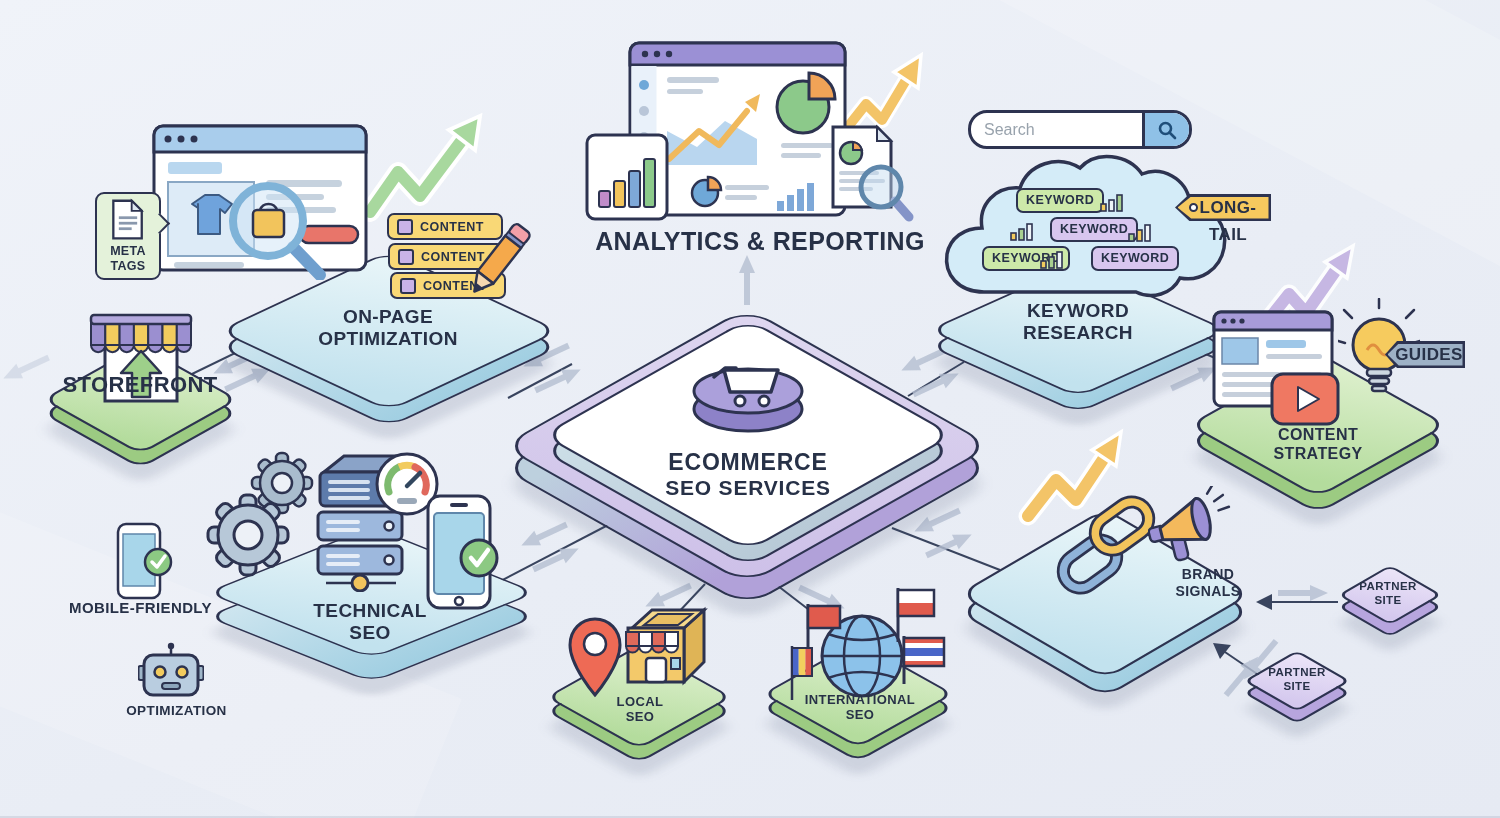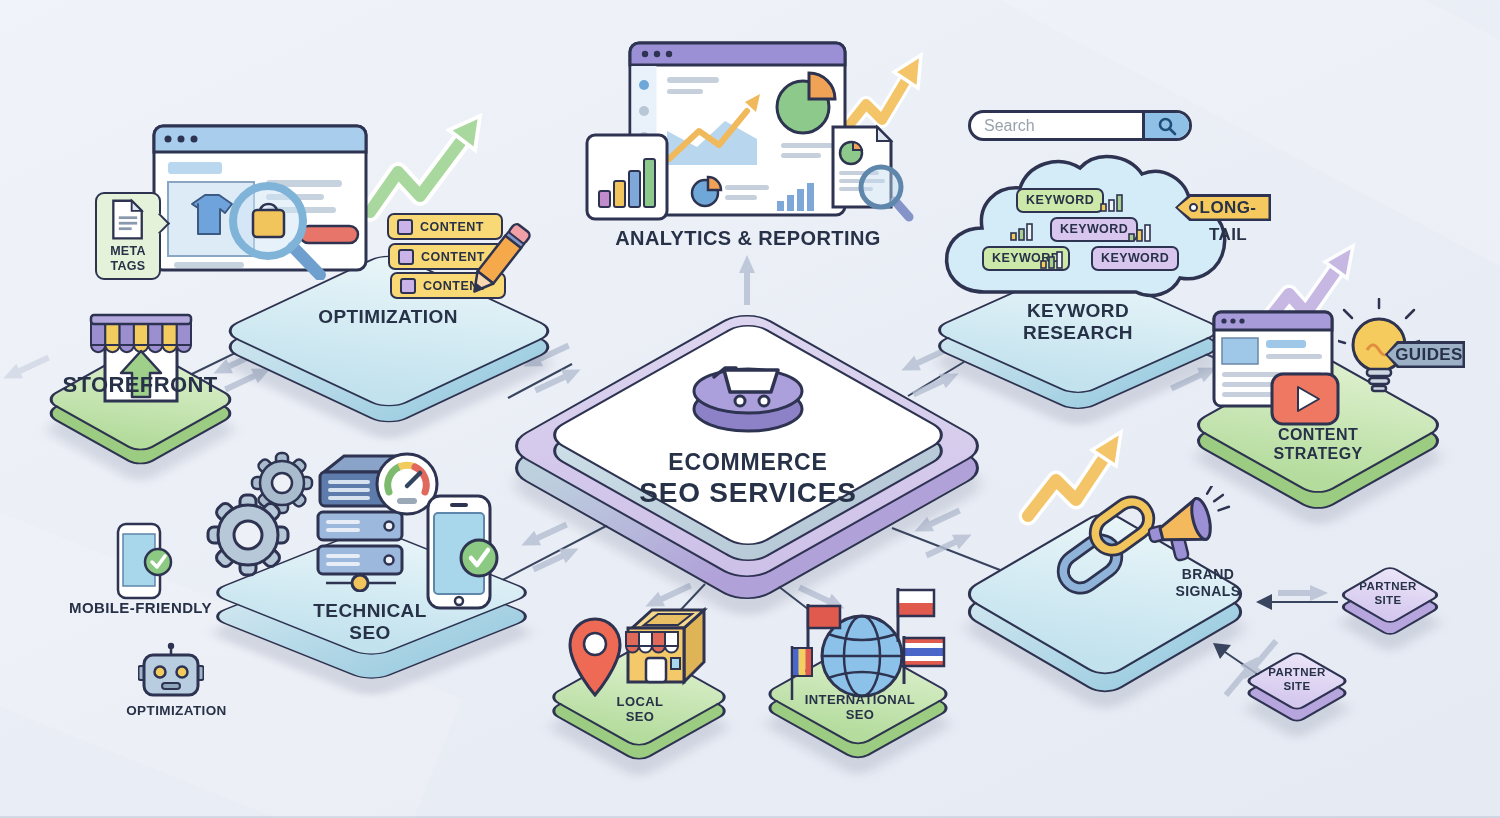--- a/index.html
+++ b/index.html
@@ -26,21 +26,21 @@
   .p-lav .side{background:#b7a5de;}
   .center-outer .face{background:linear-gradient(140deg,#ded6f0,#cdc0e8);}
   .center-outer .side{background:linear-gradient(90deg,#bdd0de 10%,#b1a1d9 85%);}
   .center-inner .face{background:#ffffff;}
   .center-inner .side{background:linear-gradient(90deg,#ccdee7,#b8cad7);}
   
   .lbl{position:absolute;text-align:center;font-weight:bold;line-height:1.18;
     letter-spacing:.4px;color:#273147;}
   .lbl span{display:block;}
   
-  .search{position:absolute;left:968px;top:110px;width:224px;height:31px;
+  .search{position:absolute;left:968px;top:110px;width:224px;height:39px;
     border:3px solid #2d3350;border-radius:19px;background:#fff;display:flex;
     overflow:hidden;box-sizing:border-box;}
   .search input{flex:1;border:0;outline:0;background:transparent;padding:0 13px;
     font:16px "Liberation Sans",sans-serif;color:#4a5560;min-width:0;}
   .search input::placeholder{color:#98a2ac;}
   .search .sbtn{width:44px;background:#8fc1e7;border-left:3px solid #2d3350;
     display:flex;align-items:center;justify-content:center;cursor:pointer;}
   
   .kchip{position:absolute;height:25px;padding:0 8px;border:2.5px solid #2d3350;
     border-radius:7px;font-weight:bold;font-size:12.5px;line-height:20px;
@@ -587,30 +587,31 @@
     <ellipse cx="64" cy="64" rx="54" ry="22" fill="#8d82c8" stroke="#2d3350" stroke-width="3"></ellipse>
     <ellipse cx="64" cy="46" rx="54" ry="22" fill="#aba0db" stroke="#2d3350" stroke-width="3"></ellipse>
     <path d="M30,32 L41,23 L52,23" fill="none" stroke="#2d3350" stroke-width="3.5" stroke-linecap="round" stroke-linejoin="round"></path>
     <polygon points="40,25 94,25 87,47 46,47" fill="#ffffff" stroke="#2d3350" stroke-width="3.5" stroke-linejoin="round"></polygon>
     <circle cx="56" cy="56" r="5" fill="#ffffff" stroke="#2d3350" stroke-width="3"></circle>
     <circle cx="80" cy="56" r="5" fill="#ffffff" stroke="#2d3350" stroke-width="3"></circle>
   </svg>
 
   <div class="lbl" style="left:600px;top:449px;width:296px;font-size:23px;letter-spacing:.8px">
     <span>ECOMMERCE</span>
-    <span style="font-size:28px">SEO SERVICES</span>
+    <span style="font-size:21px">SEO SERVICES</span>
   </div>
 
   <div class="lbl" style="left:248px;top:306px;width:280px;font-size:19px">
+    <span>ON-PAGE</span>
       <span>OPTIMIZATION</span>
   </div>
   <div class="lbl" style="left:50px;top:372px;width:180px;font-size:22px">
     <span>STOREFRONT</span>
   </div>
-  <div class="lbl" style="left:578px;top:227px;width:340px;font-size:20px">
+  <div class="lbl" style="left:590px;top:227px;width:340px;font-size:25px">
     <span>ANALYTICS &amp; REPORTING</span>
   </div>
   <div class="lbl" style="left:993px;top:300px;width:170px;font-size:19px">
     <span>KEYWORD</span>
       <span>RESEARCH</span>
   </div>
   <div class="lbl" style="left:1238px;top:426px;width:160px;font-size:16px">
     <span>CONTENT</span>
       <span>STRATEGY</span>
   </div>

